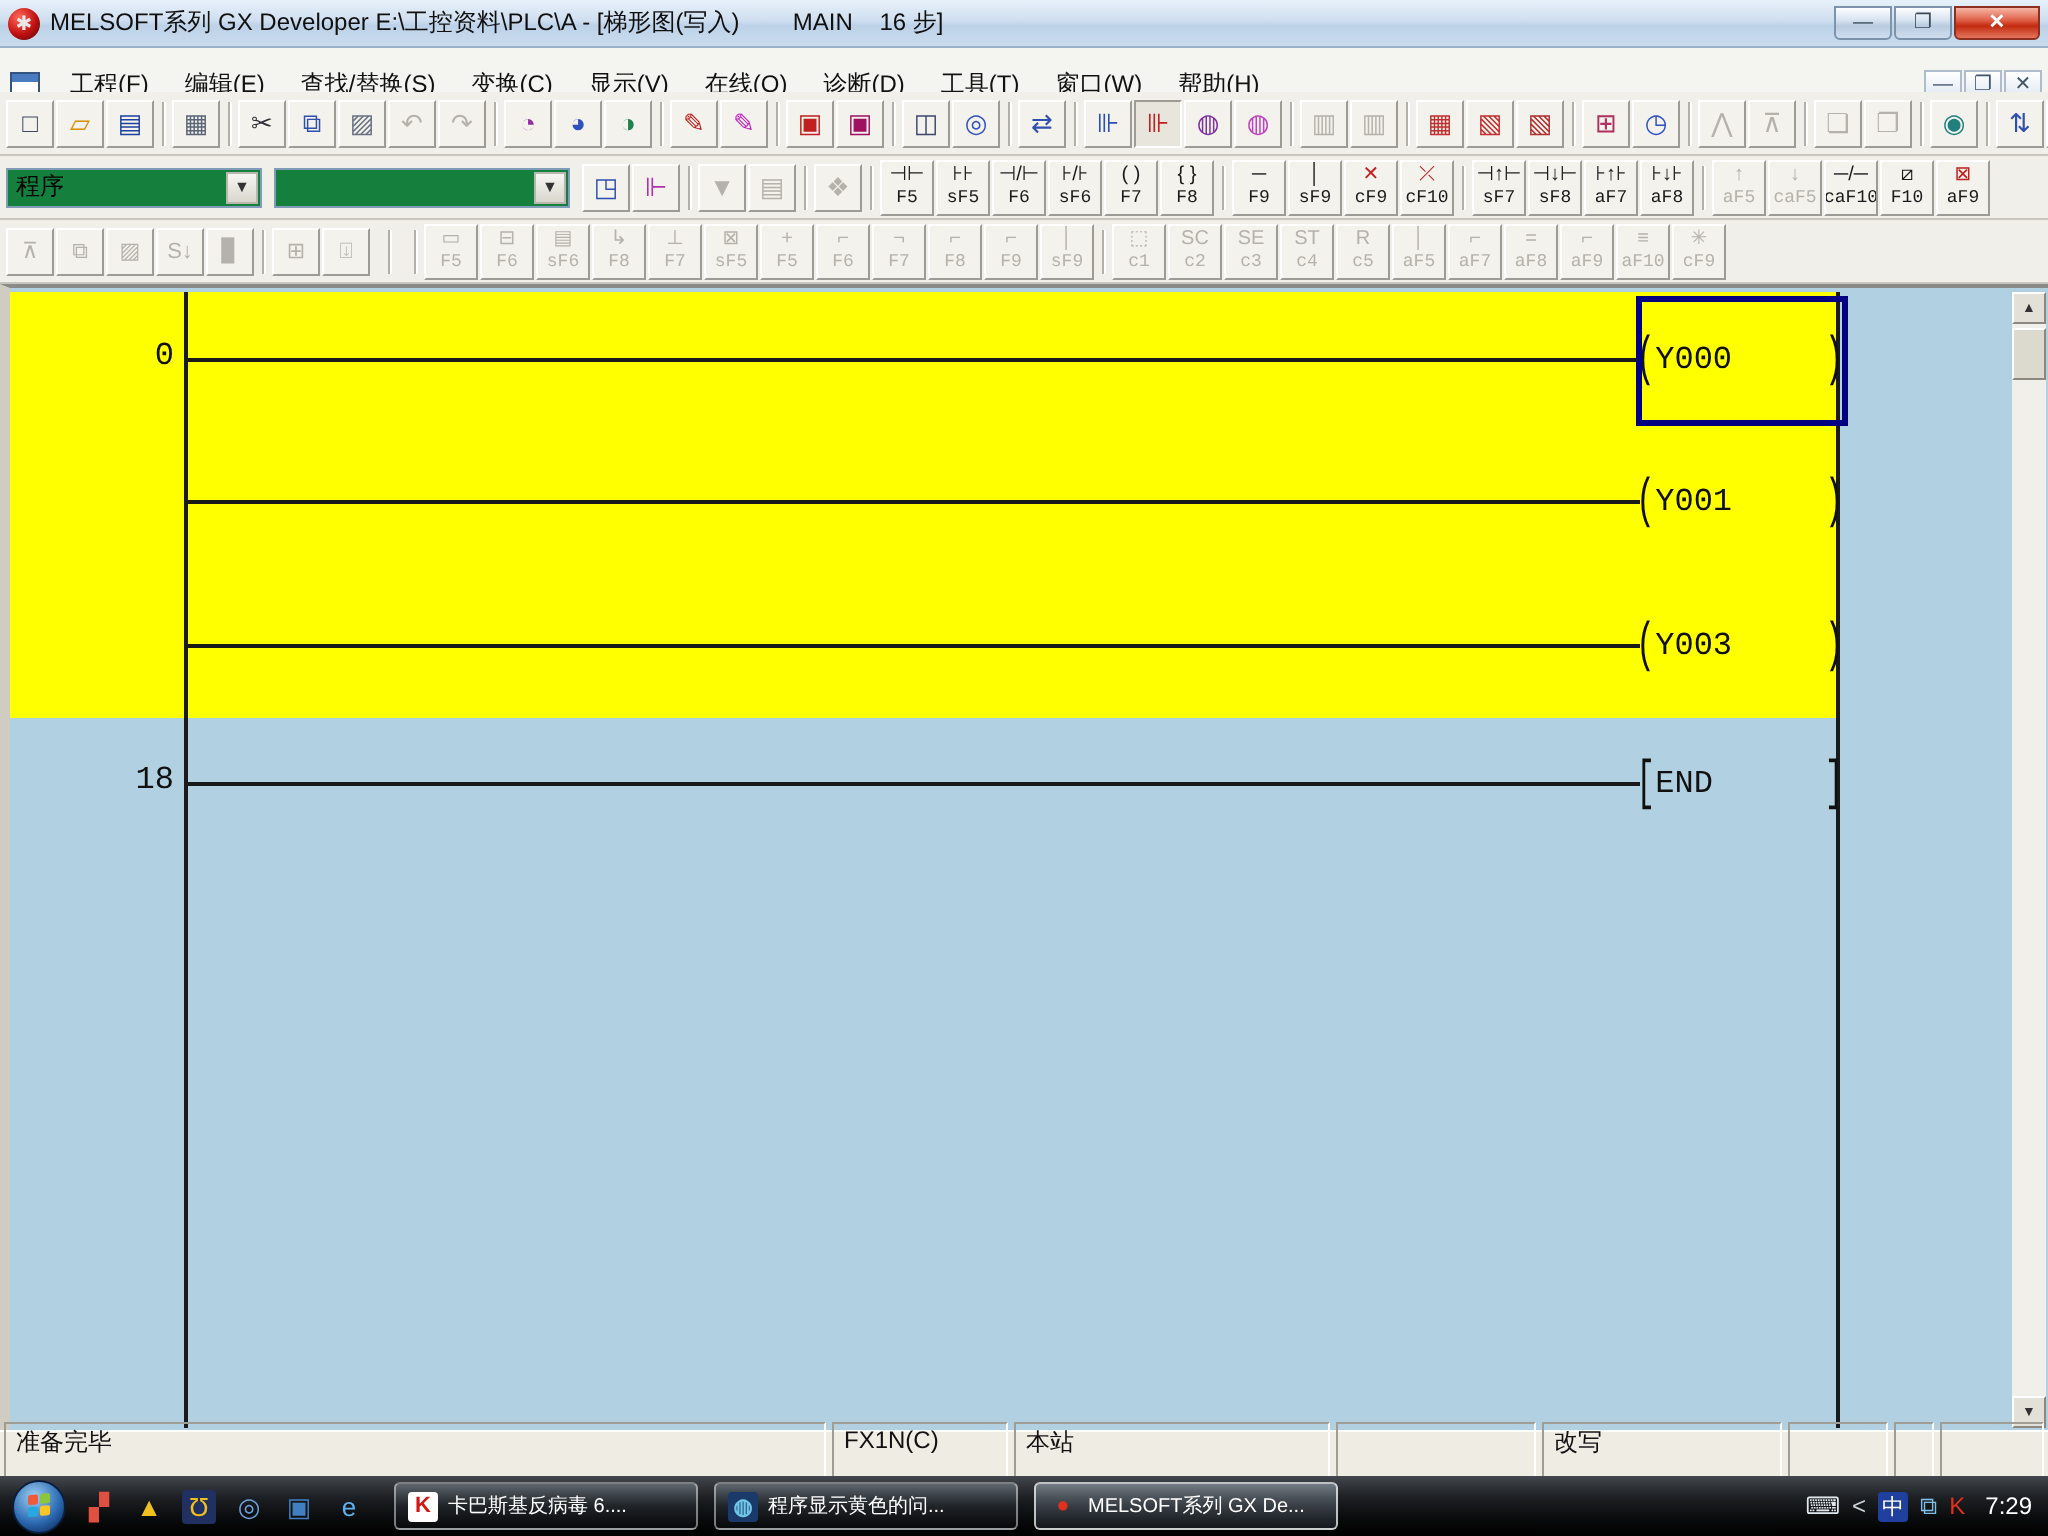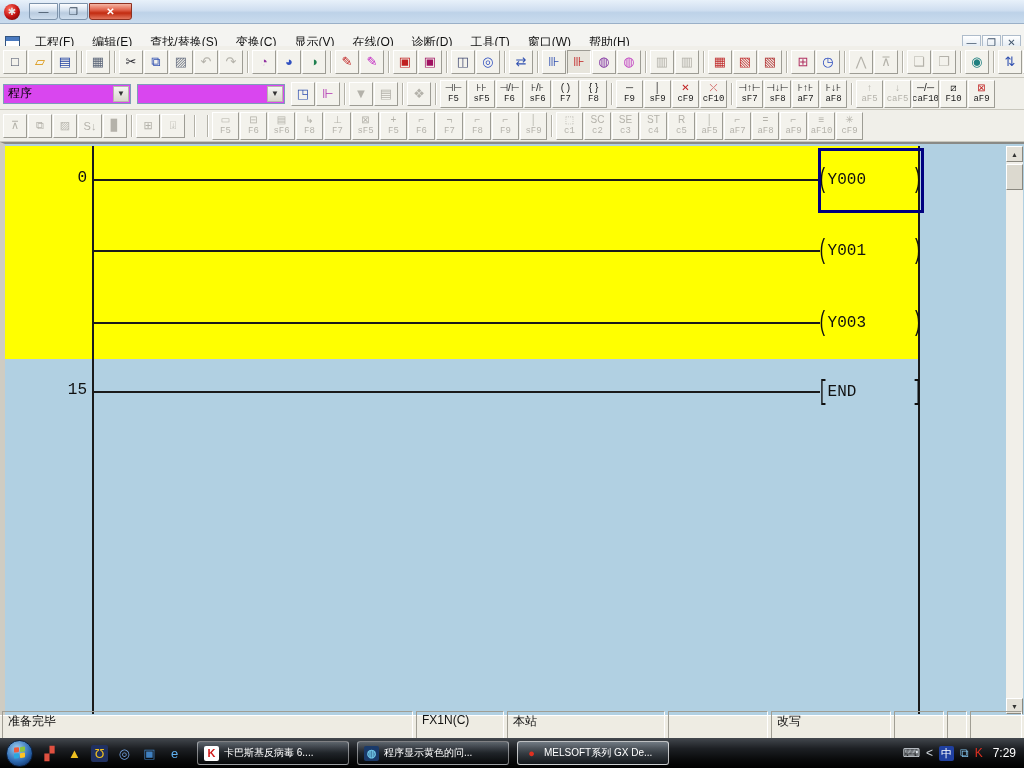--- a/index.html
+++ b/index.html
@@ -39,21 +39,21 @@
     border-bottom:1px solid #c9c7bd; display:flex; align-items:center; padding:0 3px; }
   #toolbar1 { top:46px; } #toolbar2 { top:78px; } #toolbar3 { top:110px; }
   .tb-btn { width:24px; height:24px; flex:0 0 auto; background:#f3f2ec;
     border:1px solid; border-color:#ffffff #9d9c94 #9d9c94 #ffffff;
     display:inline-flex; align-items:center; justify-content:center;
     font-size:13px; margin-right:1px; overflow:hidden; }
   .tb-btn.pressed { border-color:#9d9c94 #ffffff #ffffff #9d9c94; background:#e7e5dc; }
   .tb-btn.disabled { color:#b4b2aa !important; }
   .tb-sep { width:2px; height:22px; margin:0 3px; flex:0 0 auto;
     border-left:1px solid #b3b1a7; border-right:1px solid #ffffff; }
-  .combo { height:20px; background:#d946ef; border:1px solid #7f9db9; display:flex; align-items:center;
+  .combo { height:20px; background:#15803d; border:1px solid #7f9db9; display:flex; align-items:center;
     font-size:12px; padding-left:4px; margin-right:6px; position:relative; flex:0 0 auto; }
   .combo .arrow { position:absolute; right:1px; top:1px; bottom:1px; width:16px;
     background:linear-gradient(#f6f6f3,#d9d7cd); border:1px solid #b9b7ad;
     font-size:8px; color:#333; display:flex; align-items:center; justify-content:center; }
   .lad-btn { width:27px; height:28px; flex:0 0 auto; background:#f3f2ec; margin-right:1px;
     border:1px solid; border-color:#ffffff #9d9c94 #9d9c94 #ffffff;
     display:inline-flex; flex-direction:column; align-items:center; justify-content:center;
     line-height:1; overflow:hidden; }
   .lad-btn .sym { font-size:10px; height:12px; color:#1a1a1a; white-space:nowrap; }
   .lad-btn .lbl { font-size:9px; color:#1a1a1a; font-family:"Liberation Mono",monospace;text-align:center; }
@@ -115,20 +115,21 @@
   .tray-icon { color:#dfe6ec; font-size:12px; display:flex; align-items:center; justify-content:center; }
   #tray-time { color:#fff; font-size:12px; margin-left:4px; }
 </style>
 </head>
 <body>
 
 <div id="screen">
 
   <div id="titlebar">
     <span class="app-icon">✱</span>
+    <span id="title-text">MELSOFT系列 GX Developer E:\工控资料\PLC\A - [梯形图(写入)        MAIN    16 步]</span>
     <span class="win-btns">
       <span class="wbtn">—</span>
       <span class="wbtn">❐</span>
       <span class="wbtn close">✕</span>
     </span>
   </div>
 
   <div id="menubar">
     <span class="mdi-icon"></span>
     <span id="menu-items" style="display:flex;">
@@ -434,21 +435,21 @@
         <div class="coil" style="top: 95px;">
           <span><span class="paren">(</span>Y001</span>
           <span class="paren">)</span>
         </div>
         <div class="rung-line" style="left: 87px; width: 728px; top: 178px;"></div>
         <div class="coil" style="top: 167px;">
           <span><span class="paren">(</span>Y003</span>
           <span class="paren">)</span>
         </div>
         <div class="rung-line" style="left: 87px; width: 728px; top: 247px;"></div>
-        <div class="step-num" style="left: 40px; top: 237px;">15</div>
+        <div class="step-num" style="left: 40px; top: 237px;">18</div>
         <div class="coil" style="top: 236px;">
           <span><span class="paren">[</span>END</span>
           <span class="paren">]</span>
         </div>
       </div>
     <div id="vscroll">
       <div id="sc-up" class="sc-btn">▲</div>
       <div id="sc-thumb"></div>
       <div id="sc-down" class="sc-btn">▼</div>
     </div>

